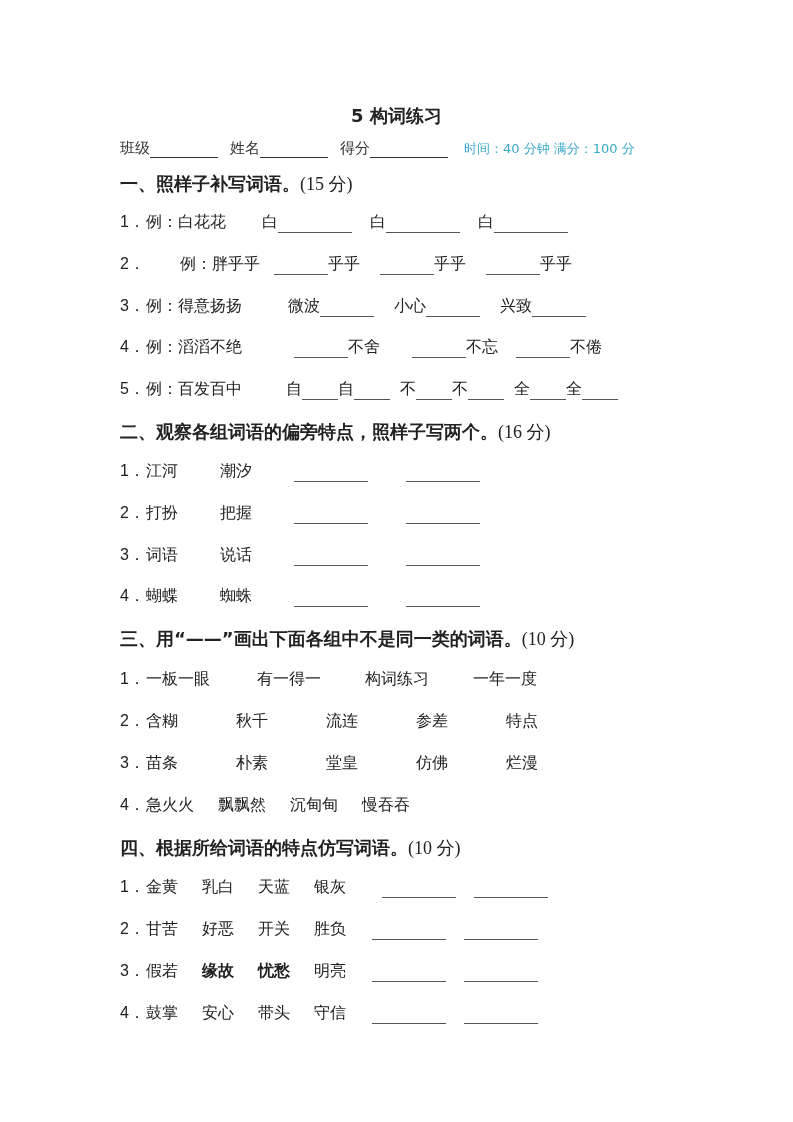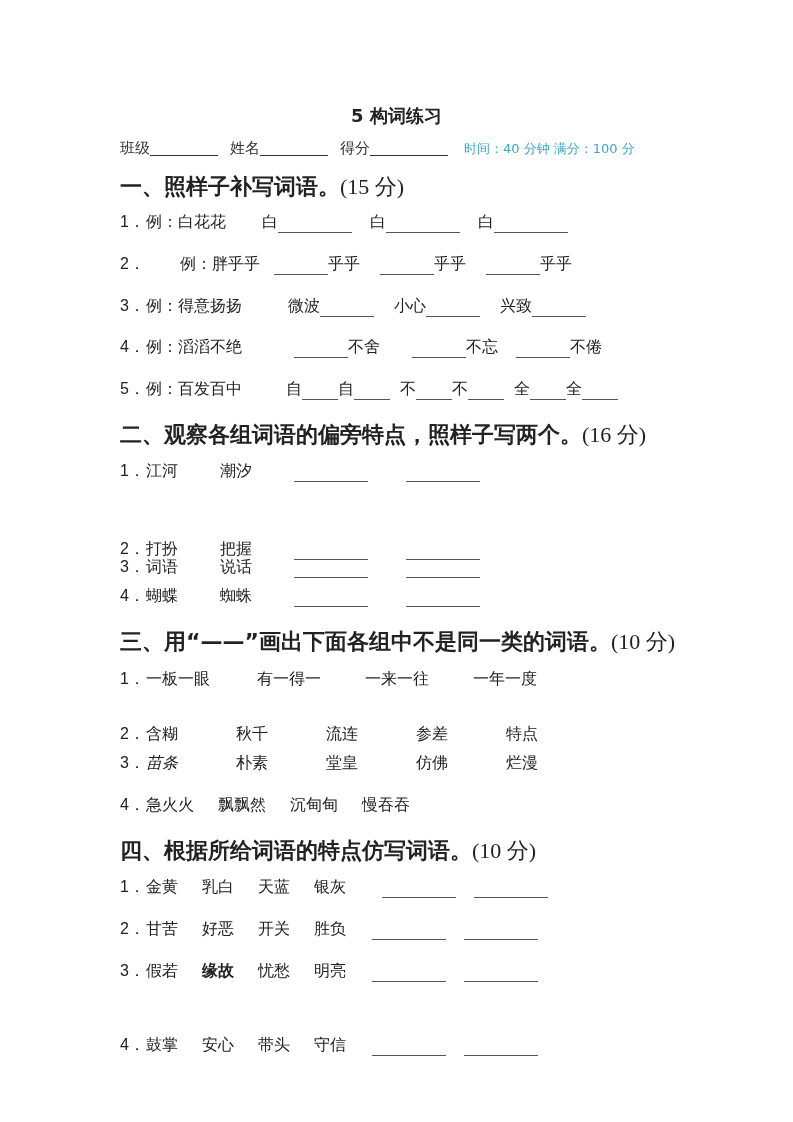--- a/index.html
+++ b/index.html
@@ -1,24 +1,24 @@
 <!DOCTYPE html>
 <html><head>
 <meta charset="utf-8">
 <style>
   html, body { margin:0; padding:0; background:#fff; }
   body { width:793px; height:1122px; position:relative; overflow:hidden;
          font-family:"DejaVu Serif","Liberation Serif",serif; color:#222; }
   .title { position:absolute; top:104px; left:0; width:793px; text-align:center;
            font-size:18px; font-weight:bold; font-family:"DejaVu Sans","Liberation Sans",sans-serif; }
-  .meta { position:absolute; top:139px; left:120px; font-size:15px; display:flex; align-items:center; white-space:nowrap; }
+  .meta { position:absolute; top:139px; left:120px; font-size:15px; display:flex; align-items:flex-end; white-space:nowrap; }
   .meta .lbl { color:#333; }
   .meta .blank { display:inline-block; width:68px; border-bottom:1.5px solid #333; margin-right:12px; height:14px; }
   .meta .time { color:#3aa8c8; font-size:13px; margin-left:4px; font-family:"DejaVu Sans","Liberation Sans",sans-serif; }
-  .section { position:absolute; left:120px; font-size:22px; font-weight:bold;
+  .section { position:absolute; left:120px; font-size:18px; font-weight:bold;
              font-family:"DejaVu Sans","Liberation Sans",sans-serif; white-space:nowrap; }
   .section .pts { font-weight:normal; font-family:"Liberation Serif","DejaVu Serif",serif; }
   .row { position:absolute; left:120px; font-size:16px; white-space:nowrap; display:flex; align-items:flex-end; }
   .num { font-family:"Liberation Sans","DejaVu Sans",sans-serif; width:26px; display:inline-block; }
   .w { display:inline-block; }
   .u { display:inline-block; border-bottom:1.3px solid #555; height:14px; }
   .ex { margin-right:14px; }
 </style>
 </head>
 <body>
@@ -107,61 +107,61 @@
 <div class="row" style="top:461px;">
   <span class="num">1．</span>
   <span class="w" style="width:74px;">江河</span>
   <span class="w" style="width:74px;">潮汐</span>
   <span class="u" style="width:74px;margin-right:38px;"></span>
   <span class="u" style="width:74px;"></span>
 </div>
 <div class="row" style="top:503px;">
   <span class="num">2．</span>
   <span class="w" style="width:74px;">打扮</span>
-  <span class="w" style="width:74px;margin-top:36px;">把握</span>
+  <span class="w" style="width:74px;">把握</span>
   <span class="u" style="width:74px;margin-right:38px;"></span>
   <span class="u" style="width:74px;"></span>
 </div>
 <div class="row" style="top:545px;">
   <span class="num">3．</span>
   <span class="w" style="width:74px;">词语</span>
-  <span class="w" style="width:74px;margin-top:12px;">说话</span>
+  <span class="w" style="width:74px;">说话</span>
   <span class="u" style="width:74px;margin-right:38px;"></span>
   <span class="u" style="width:74px;"></span>
 </div>
 <div class="row" style="top:586px;">
   <span class="num">4．</span>
   <span class="w" style="width:74px;">蝴蝶</span>
   <span class="w" style="width:74px;">蜘蛛</span>
   <span class="u" style="width:74px;margin-right:38px;"></span>
   <span class="u" style="width:74px;"></span>
 </div>
 
 <div class="section" style="top:627px;">
   <span>三、用“——”画出下面各组中不是同一类的词语。</span><span class="pts">(10 分)</span>
 </div>
 
 <div class="row" style="top:669px;">
   <span class="num">1．</span>
   <span class="w" style="width:111px;">一板一眼</span>
   <span class="w" style="width:108px;">有一得一</span>
-  <span class="w" style="width:108px;">一来一往</span>
+  <span class="w" style="width:108px;">构词练习</span>
   <span class="w">一年一度</span>
 </div>
 <div class="row" style="top:711px;">
   <span class="num">2．</span>
   <span class="w" style="width:90px;">含糊</span>
   <span class="w" style="width:90px;">秋千</span>
-  <span class="w" style="width:90px;margin-top:13px;">流连</span>
+  <span class="w" style="width:90px;">流连</span>
   <span class="w" style="width:90px;">参差</span>
   <span class="w">特点</span>
 </div>
 <div class="row" style="top:753px;">
   <span class="num">3．</span>
-  <span class="w" style="width:90px;font-style:italic;">苗条</span>
+  <span class="w" style="width:90px;">苗条</span>
   <span class="w" style="width:90px;">朴素</span>
   <span class="w" style="width:90px;">堂皇</span>
   <span class="w" style="width:90px;">仿佛</span>
   <span class="w">烂漫</span>
 </div>
 <div class="row" style="top:795px;">
   <span class="num">4．</span>
   <span class="w" style="width:72px;">急火火</span>
   <span class="w" style="width:72px;">飘飘然</span>
   <span class="w" style="width:72px;">沉甸甸</span>
@@ -187,26 +187,26 @@
   <span class="w" style="width:56px;">好恶</span>
   <span class="w" style="width:56px;">开关</span>
   <span class="w" style="width:58px;">胜负</span>
   <span class="u" style="width:74px;margin-right:18px;"></span>
   <span class="u" style="width:74px;"></span>
 </div>
 <div class="row" style="top:961px;">
   <span class="num">3．</span>
   <span class="w" style="width:56px;">假若</span>
   <span class="w" style="width:56px;font-weight:bold;">缘故</span>
-  <span class="w" style="width:56px;">忧愁</span>
+  <span class="w" style="width:56px;font-weight:bold;">忧愁</span>
   <span class="w" style="width:58px;">明亮</span>
   <span class="u" style="width:74px;margin-right:18px;"></span>
   <span class="u" style="width:74px;"></span>
 </div>
 <div class="row" style="top:1003px;">
   <span class="num">4．</span>
   <span class="w" style="width:56px;">鼓掌</span>
   <span class="w" style="width:56px;">安心</span>
   <span class="w" style="width:56px;">带头</span>
-  <span class="w" style="width:58px;margin-top:32px;">守信</span>
+  <span class="w" style="width:58px;">守信</span>
   <span class="u" style="width:74px;margin-right:18px;"></span>
   <span class="u" style="width:74px;"></span>
 </div>
 
 </body></html>

